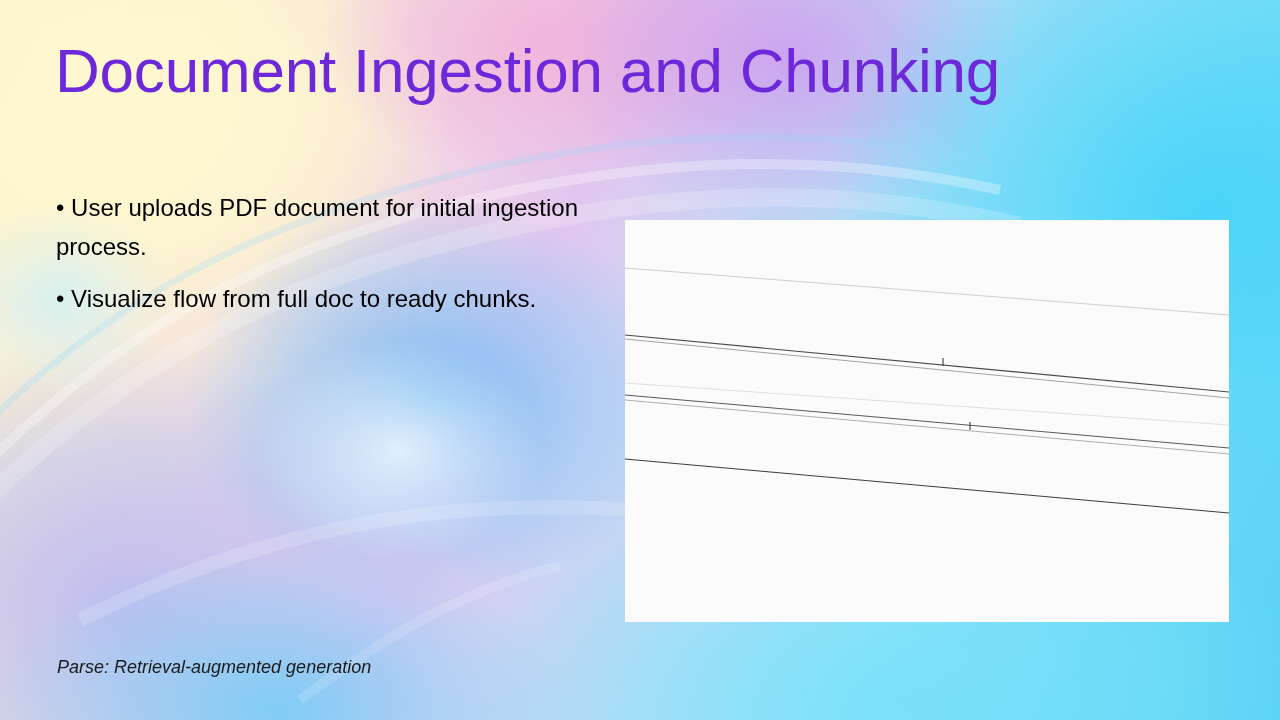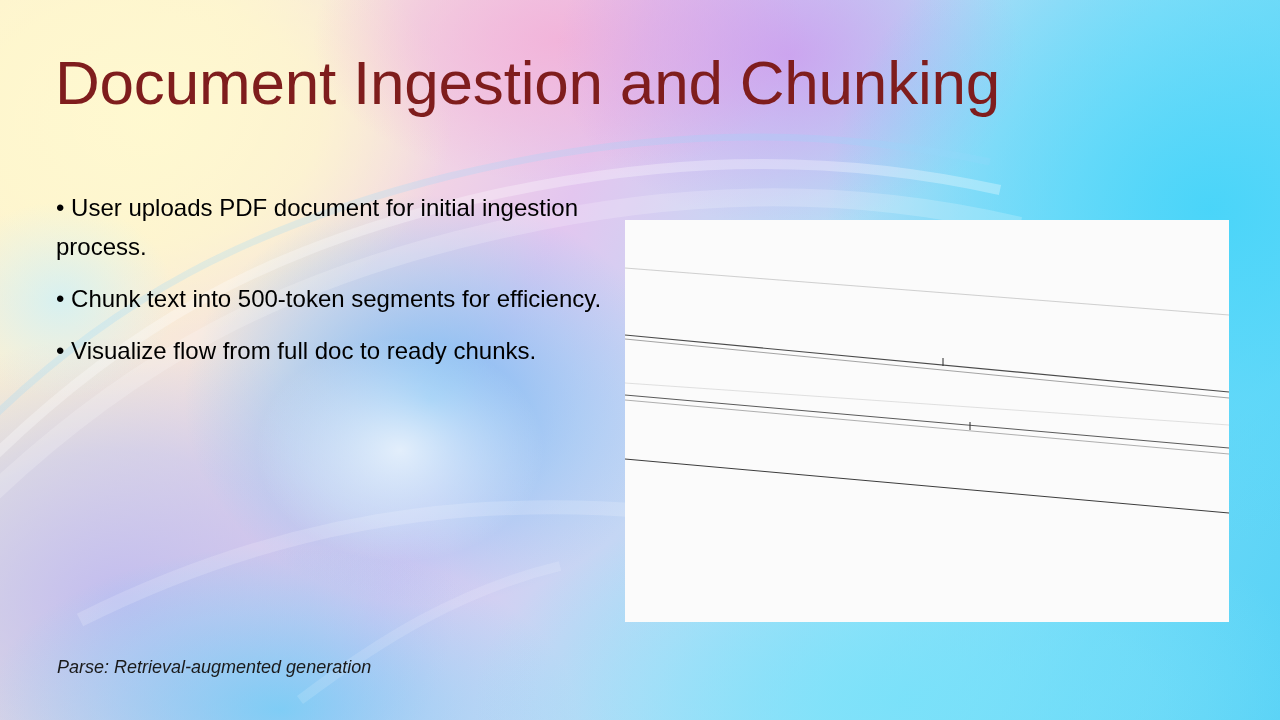--- a/index.html
+++ b/index.html
@@ -98,25 +98,25 @@
   }
   
   #bg-swirls {
     opacity: 0.55;
   }
 
   
   #title {
     position: absolute;
     left: 55px;
-    top: 52px;
+    top: 40px;
     width: 1170px;
     font-size: 62px;
     line-height: 1.0;
-    color: #7f1d1d;
+    color: #6d28d9;
     letter-spacing: -0.2px;
     white-space: nowrap;
   }
 
   
   #body-list {
     position: absolute;
     left: 56px;
     top: 188px;
     width: 560px;
@@ -179,21 +179,20 @@
     <path d="M-20,505 C130,360 280,280 490,232 C670,190 840,184 1020,226" fill="none" stroke="rgba(255,255,255,0.35)" stroke-width="18"></path>
     <path d="M-20,430 C110,300 250,226 450,176 C640,130 810,124 990,162" fill="none" stroke="rgba(150,215,250,0.45)" stroke-width="7"></path>
     <path d="M80,620 C200,560 330,520 470,510 C600,502 700,512 800,540" fill="none" stroke="rgba(255,255,255,0.30)" stroke-width="14"></path>
     <path d="M300,700 C380,640 460,590 560,566" fill="none" stroke="rgba(255,255,255,0.25)" stroke-width="10"></path>
   </svg>
 
   <div id="title">Document Ingestion and Chunking</div>
 
   <div id="body-list">
     <p class="bullet">• User uploads PDF document for initial ingestion process.</p>
-    <p class="bullet">• Chunk text into 500-token segments for efficiency.</p>
     <p class="bullet">• Visualize flow from full doc to ready chunks.</p>
   </div>
 
   <div id="figure-panel">
     <svg viewBox="0 0 604 402" preserveAspectRatio="none">
       <line x1="0" y1="48" x2="604" y2="95" stroke="#c9c9c9" stroke-width="0.9"></line>
       <line x1="0" y1="115" x2="604" y2="172" stroke="#4a4a4a" stroke-width="1.1"></line>
       <line x1="0" y1="119" x2="604" y2="178" stroke="#8d8d8d" stroke-width="0.8"></line>
       <line x1="0" y1="163" x2="604" y2="205" stroke="#d8d8d8" stroke-width="0.8"></line>
       <line x1="0" y1="175" x2="604" y2="228" stroke="#5a5a5a" stroke-width="1.0"></line>

